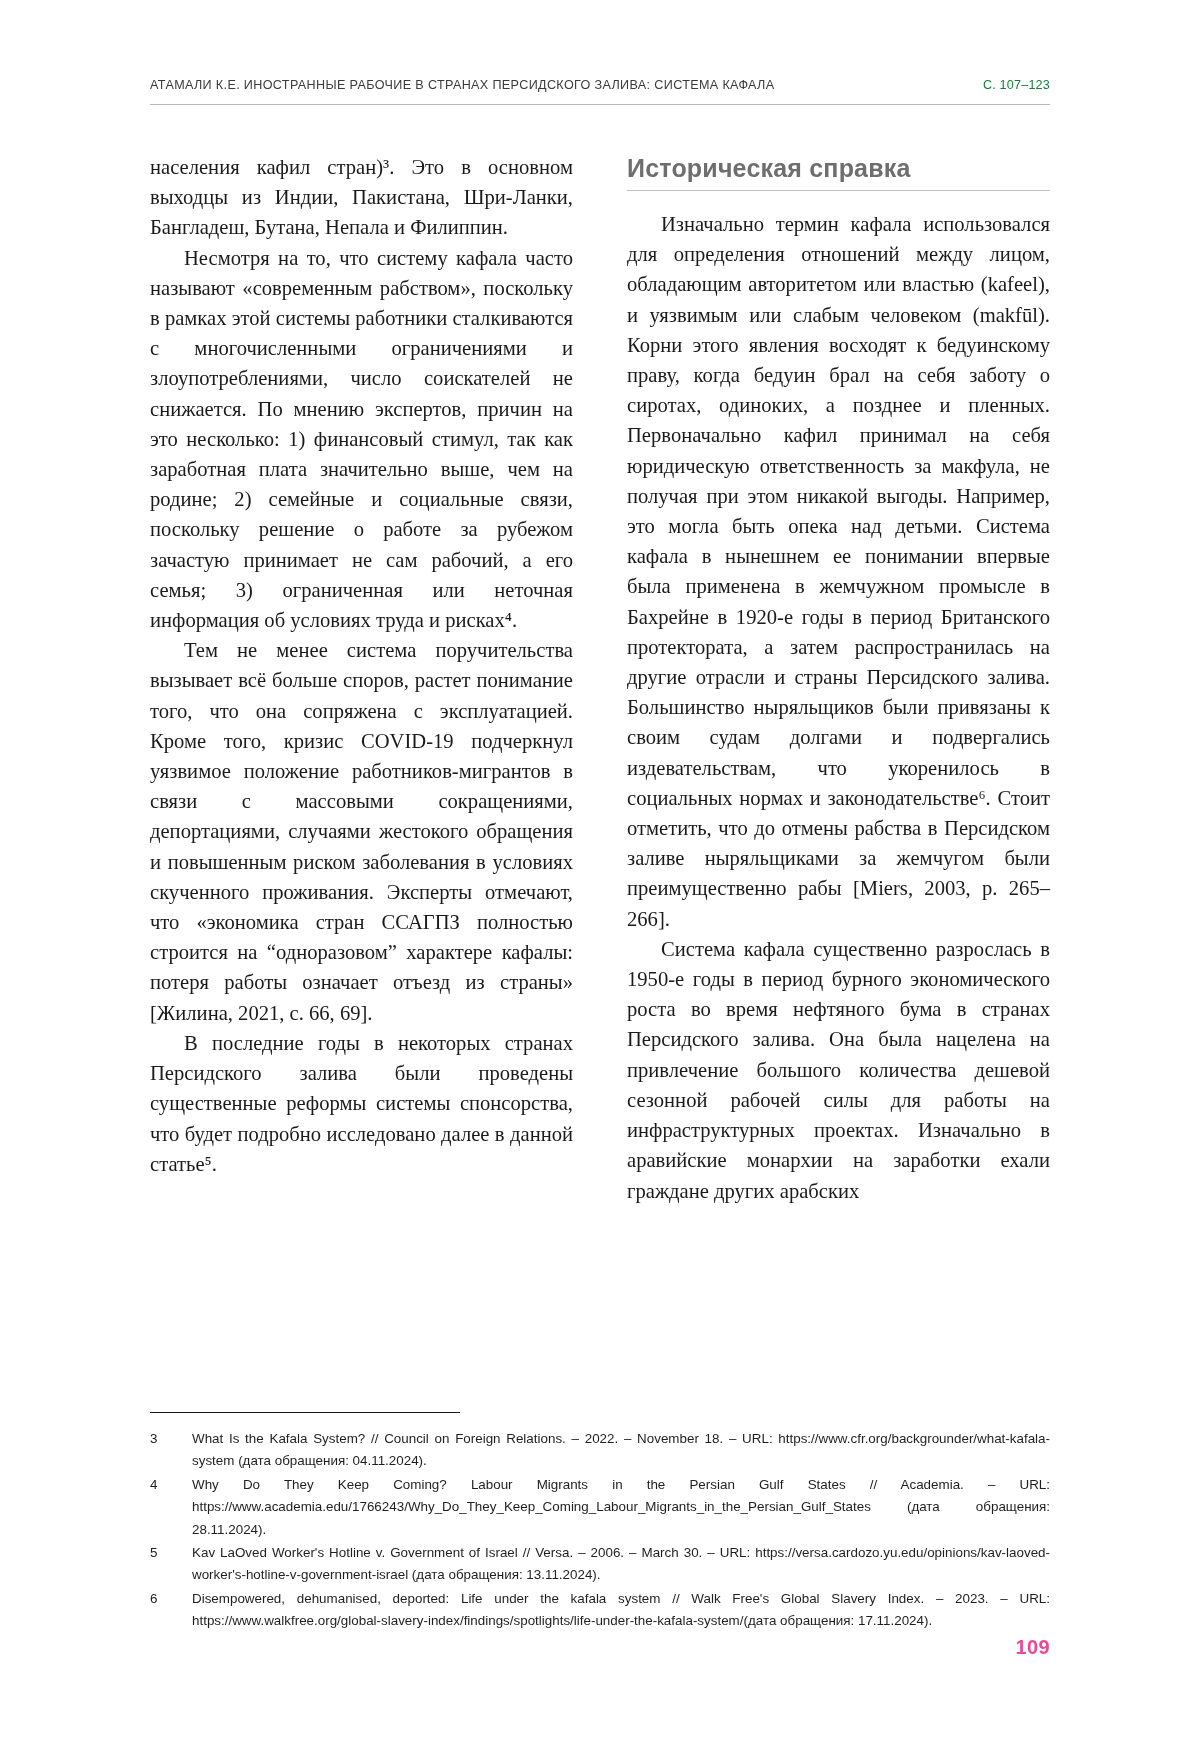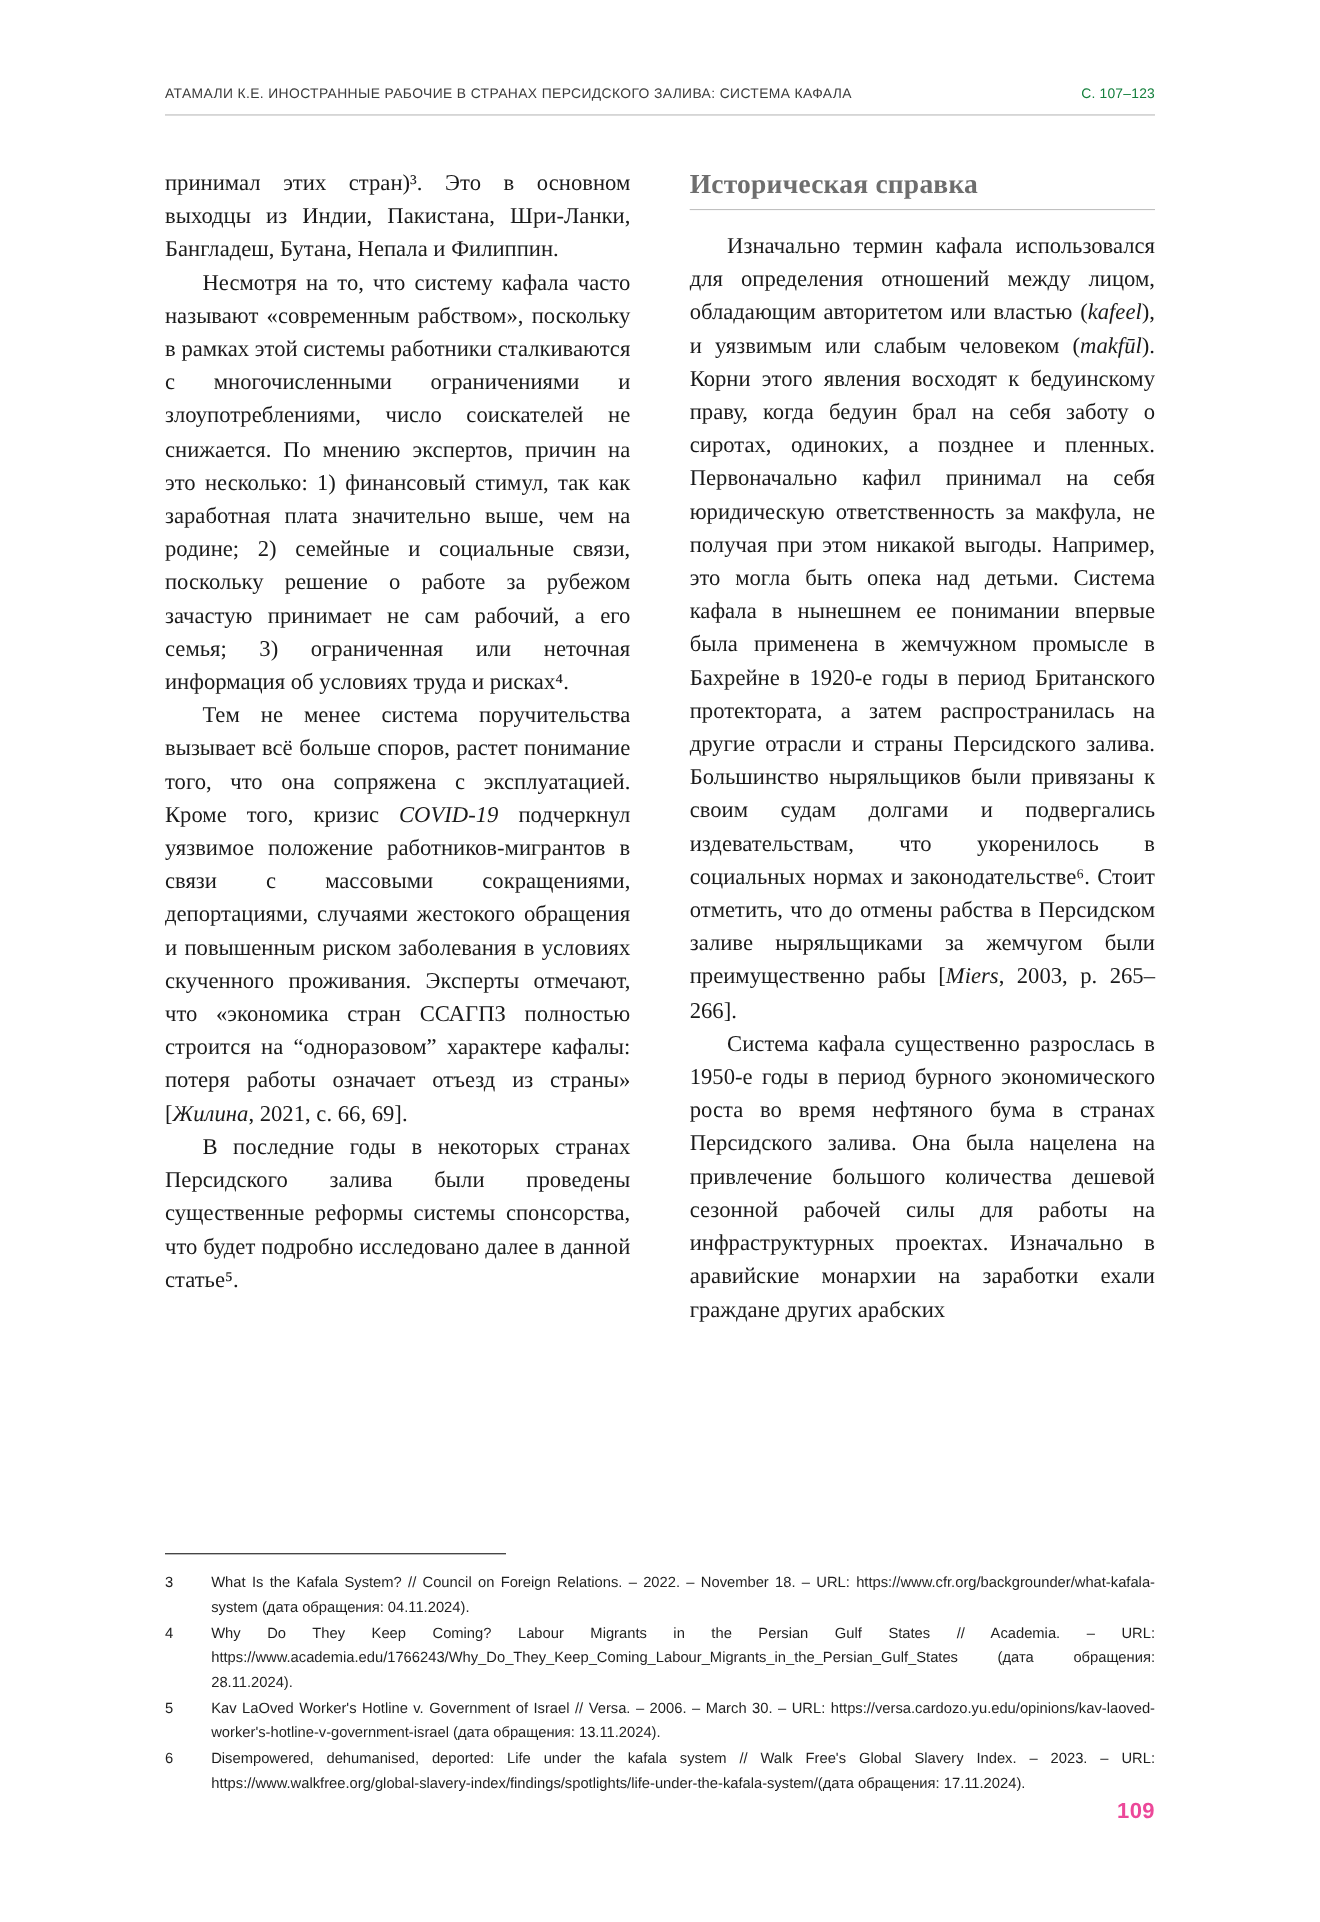--- a/index.html
+++ b/index.html
@@ -72,34 +72,34 @@
   .col p {
     margin: 0;
     text-indent: 34px;
   }
   .col p.noindent {
     text-indent: 0;
   }
 
   
   .section-title {
-    font-family: Liberation Serif, serif;
+    font-family: Liberation Sans, sans-serif;
     font-size: 25px;
     font-weight: 700;
     color: #6e6e6e;
     letter-spacing: 0.2px;
     margin: 0 0 6px 0;
     line-height: 32px;
   }
   .section-rule {
     height: 1px;
     background: #c0c0c0;
     margin: 6px 0 18px 0;
   }
-  .it { font-style: italic; }
+  .it { }
 
   
   .footnote-rule {
     position: absolute;
     left: 150px;
     top: 1412px;
     width: 310px;
     height: 1.4px;
     background: #1a1a1a;
   }
@@ -147,21 +147,21 @@
 
   <div class="running-head">
     <div class="rh-left">АТАМАЛИ К.Е. ИНОСТРАННЫЕ РАБОЧИЕ В СТРАНАХ ПЕРСИДСКОГО ЗАЛИВА: СИСТЕМА КАФАЛА</div>
     <div class="rh-right">С. 107–123</div>
   </div>
   <div class="rule-top"></div>
 
   <div class="columns">
 
     <div class="col">
-      <p class="noindent">принимал этих стран)³. Это в основном выходцы из Индии, Пакистана, Шри-Ланки, Бангладеш, Бутана, Непала и Филиппин.</p>
+      <p class="noindent">населения кафил стран)³. Это в основном выходцы из Индии, Пакистана, Шри-Ланки, Бангладеш, Бутана, Непала и Филиппин.</p>
       <p>Несмотря на то, что систему кафала часто называют «современным рабством», поскольку в рамках этой системы работники сталкиваются с многочисленными ограничениями и злоупотреблениями, число соискателей не снижается. По мнению экспертов, причин на это несколько: 1) финансовый стимул, так как заработная плата значительно выше, чем на родине; 2) семейные и социальные связи, поскольку решение о работе за рубежом зачастую принимает не сам рабочий, а его семья; 3) ограниченная или неточная информация об условиях труда и рисках⁴.</p>
       <p><span>Тем не менее система поручительства вызывает всё больше споров, растет понимание того, что она сопряжена с эксплуатацией. Кроме того, кризис </span><span class="it">COVID-19</span><span> подчеркнул уязвимое положение работников-мигрантов в связи с массовыми сокращениями, депортациями, случаями жестокого обращения и повышенным риском заболевания в условиях скученного проживания. Эксперты отмечают, что «экономика стран ССАГПЗ полностью строится на “одноразовом” характере кафалы: потеря работы означает отъезд из страны» [</span><span class="it">Жилина</span><span>, 2021, с. 66, 69].</span></p>
       <p>В последние годы в некоторых странах Персидского залива были проведены существенные реформы системы спонсорства, что будет подробно исследовано далее в данной статье⁵.</p>
     </div>
 
     <div class="col">
       <h2 class="section-title">Историческая справка</h2>
       <div class="section-rule"></div>
       <p><span>Изначально термин кафала использовался для определения отношений между лицом, обладающим авторитетом или властью (</span><span class="it">kafeel</span><span>), и уязвимым или слабым человеком (</span><span class="it">makfūl</span><span>). Корни этого явления восходят к бедуинскому праву, когда бедуин брал на себя заботу о сиротах, одиноких, а позднее и пленных. Первоначально кафил принимал на себя юридическую ответственность за макфула, не получая при этом никакой выгоды. Например, это могла быть опека над детьми. Система кафала в нынешнем ее понимании впервые была применена в жемчужном промысле в Бахрейне в 1920-е годы в период Британского протектората, а затем распространилась на другие отрасли и страны Персидского залива. Большинство ныряльщиков были привязаны к своим судам долгами и подвергались издевательствам, что укоренилось в социальных нормах и законодательстве⁶. Стоит отметить, что до отмены рабства в Персидском заливе ныряльщиками за жемчугом были преимущественно рабы [</span><span class="it">Miers</span><span>, 2003, p. 265–266].</span></p>
       <p>Система кафала существенно разрослась в 1950-е годы в период бурного экономического роста во время нефтяного бума в странах Персидского залива. Она была нацелена на привлечение большого количества дешевой сезонной рабочей силы для работы на инфраструктурных проектах. Изначально в аравийские монархии на заработки ехали граждане других арабских</p>

